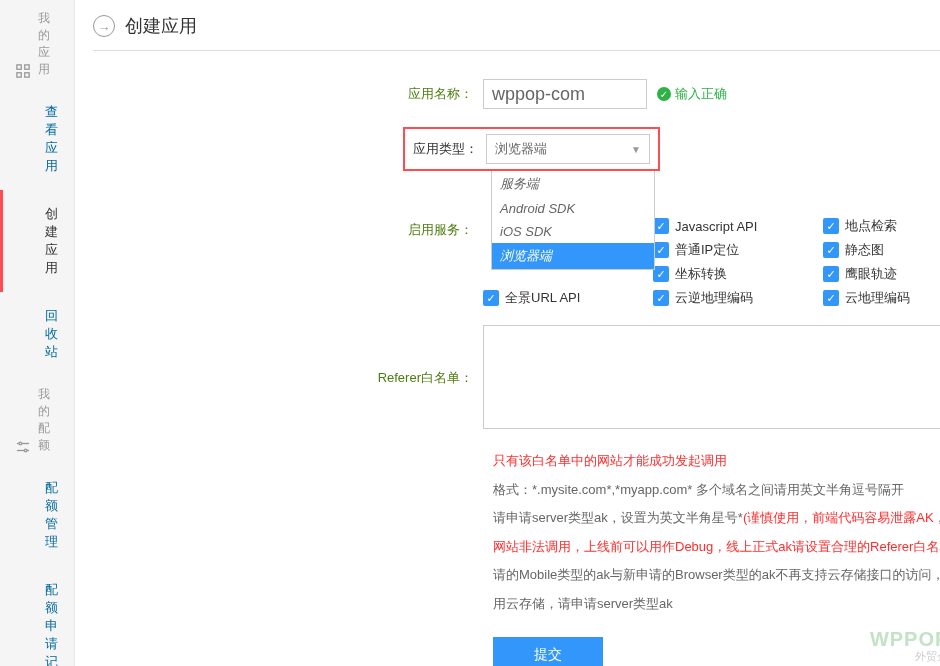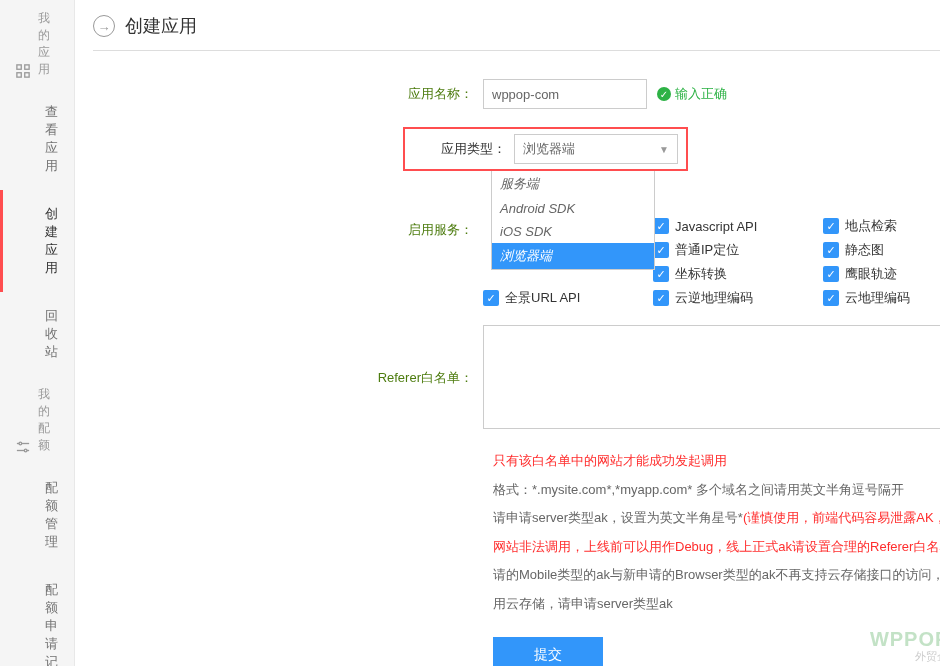--- a/index.html
+++ b/index.html
@@ -1,33 +1,33 @@
 <!DOCTYPE html>
 <html><head>
 <meta charset="utf-8">
 <style>
 * { margin: 0; padding: 0; box-sizing: border-box; }
 body { font-family: "Microsoft YaHei", "PingFang SC", Arial, sans-serif; font-size: 13px; color: #333; background: #fff; width: 940px; height: 666px; overflow: hidden; display: flex; }
 .sidebar { width: 200px; background: #f5f5f5; border-right: 1px solid #e8e8e8; height: 666px; }
 .side-header { padding: 10px 16px; color: #999; display: flex; align-items: flex-end; gap: 8px; font-size: 12px; }
 .side-header svg, .side-header .icon { width: 14px; height: 14px; flex-shrink: 0; }
-.side-item { padding: 15px 16px 15px 42px; color: #737373; cursor: pointer; border-left: 3px solid transparent; }
+.side-item { padding: 15px 16px 15px 42px; color: #0369a1; cursor: pointer; border-left: 3px solid transparent; }
 .side-item.active { border-left: 3px solid #ff4d4f; color: #333; }
 .content { flex: 1; padding: 10px 18px; height: 666px; position: relative; }
 .page-title { display: flex; align-items: center; gap: 10px; font-size: 18px; color: #333; font-weight: normal; padding: 4px 0 12px 0; border-bottom: 1px solid #ddd; }
 .page-title .arrow-icon { width: 22px; height: 22px; border: 1px solid #999; border-radius: 50%; display: inline-flex; align-items: center; justify-content: center; color: #999; font-size: 13px; }
 .form { margin-top: 28px; }
 .row { display: flex; align-items: flex-start; margin-bottom: 18px; }
 .label { width: 390px; text-align: right; padding-right: 10px; color: #4d7c0f; padding-top: 6px; }
 .field { display: flex; align-items: center; gap: 10px; }
-.text-input { width: 164px; height: 30px; padding: 0 8px; border: 1px solid #ccc; outline: none; color: #666; font-size: 13px; }
+.text-input { width: 164px; height: 30px; padding: 0 8px; border: 1px solid #ccc; outline: none; color: #666; font-size: 18px; }
 .success { color: #2db245; display: flex; align-items: center; gap: 4px; }
 .check-circle { width: 14px; height: 14px; border-radius: 50%; background: #2db245; display: inline-flex; align-items: center; justify-content: center; color: #fff; font-size: 10px; }
 .select-wrapper { position: relative; border: 2px solid #ff4d4f; padding: 5px 8px; display: inline-flex; align-items: center; }
-.select-wrapper .label-inline { margin-right: 8px; margin-left: 28px; }
+.select-wrapper .label-inline { margin-right: 8px; }
 .select-box { width: 164px; height: 30px; border: 1px solid #ccc; background: #fff; padding: 0 8px; display: flex; align-items: center; justify-content: space-between; color: #666; cursor: pointer; position: relative; }
 .select-box .caret { color: #999; font-size: 10px; }
 .dropdown { position: absolute; top: 42px; left: 86px; width: 164px; background: #fff; border: 1px solid #ccc; border-top: none; z-index: 10; }
 .dropdown-item { padding: 4px 8px; color: #666; cursor: pointer; font-size: 13px; font-style: italic; }
 .dropdown-item.selected { background: #3296fa; color: #fff; }
 .services-row .label { padding-top: 46px; }
 .services-grid { width: 510px; margin-top: 0; }
 .srv-line { display: flex; margin-top: 6px; }
 .srv-col { width: 170px; display: flex; align-items: center; gap: 6px; }
 .srv-box { width: 16px; height: 16px; background: #3296fa; border-radius: 2px; display: inline-flex; align-items: center; justify-content: center; color: #fff; font-size: 11px; flex-shrink: 0; }

